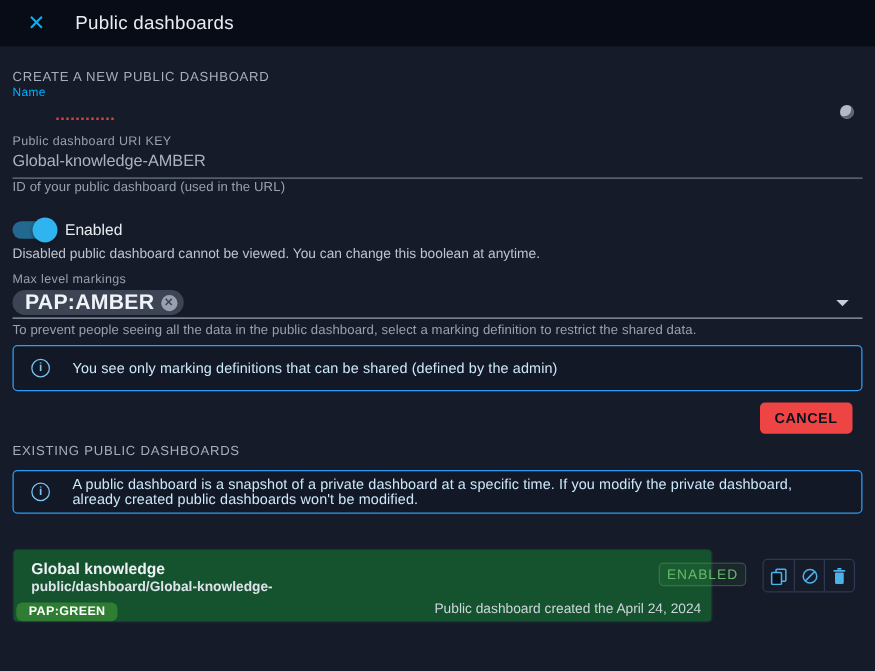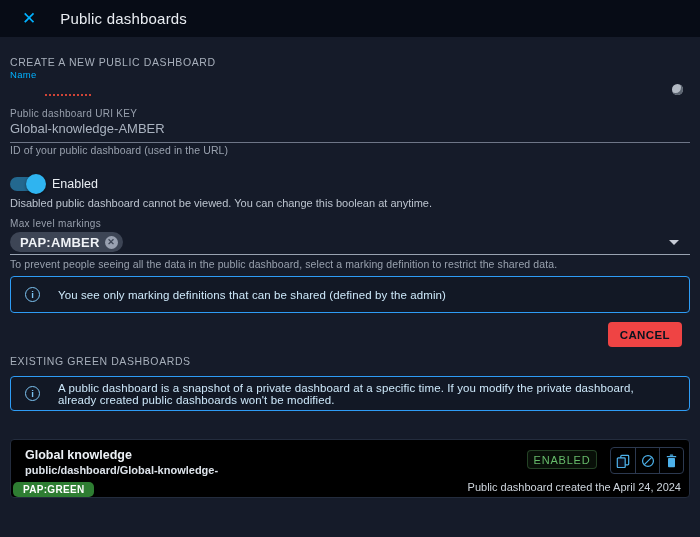--- a/index.html
+++ b/index.html
@@ -25,37 +25,37 @@
 
   
   .switch{width:38px;height:20px;position:relative;cursor:pointer;}
   .switch .track{position:absolute;left:2px;top:3px;width:34px;height:14px;border-radius:7px;background:#23688f;}
   .switch .thumb{position:absolute;right:0;top:0;width:20px;height:20px;border-radius:50%;background:#2fb4f0;box-shadow:0 1px 3px rgba(0,0,0,.5);}
   .toggle-label{color:#e9edf2;font-size:12.5px;font-weight:500;}
   .toggle-helper{font-size:11px;color:#bcc4cf;}
 
   
   .chip-grey{display:inline-flex;align-items:center;height:20px;background:#3d4555;border-radius:10px;padding:0 5px 0 10px;cursor:pointer;}
-  .chip-grey .chip-txt{color:#f0f3f7;font-size:13px;font-weight:600;letter-spacing:.2px;margin-right:5px;}
+  .chip-grey .chip-txt{color:#f0f3f7;font-size:17px;font-weight:600;letter-spacing:.2px;margin-right:5px;}
   .chip-del{width:13px;height:13px;border-radius:50%;background:#99a1b1;color:#3d4555;font-size:9px;line-height:13px;text-align:center;font-weight:700;cursor:pointer;}
   .caret{width:0;height:0;border-left:5px solid transparent;border-right:5px solid transparent;border-top:5px solid #c7ccd6;cursor:pointer;}
   .thin-line{height:1px;background:#99a3b1;width:680px;}
 
   
   .alert{width:680px;border:1px solid #2e9cf5;border-radius:4px;display:flex;align-items:center;padding:0 14px;background:rgba(10,16,28,.25);}
   .alert .ic{flex:0 0 auto;width:15px;height:15px;border:1.3px solid #7cc3f2;border-radius:50%;color:#7cc3f2;font-size:9.5px;line-height:14px;text-align:center;font-weight:700;margin-right:18px;}
   .alert .atxt{color:#cde8fa;font-size:11.5px;font-weight:500;letter-spacing:.1px;}
 
   
   .btn{height:25px;border:none;border-radius:4px;padding:0 12px;font-size:11.5px;font-weight:700;letter-spacing:.4px;color:#08131f;cursor:pointer;}
   .btn-cancel{background:#ef4444;margin-left:24px;}
   .btn-create{background:#35e7a2;}
 
   
-  .card{width:680px;height:59px;background:#000000;border:1px solid #232c3d;border-radius:4px;position:relative;}
+  .card{width:560px;height:59px;background:#14532d;border:1px solid #232c3d;border-radius:4px;position:relative;}
   .card-title{color:#eef2f7;font-size:12.5px;font-weight:600;}
   .card-uri{color:#dde3ea;font-size:11px;font-weight:600;}
   .chip-green{display:inline-block;background:#2e7d32;color:#ffffff;font-size:10px;font-weight:700;letter-spacing:.3px;border-radius:5px;padding:2px 10px;}
   .chip-status{position:absolute;display:flex;align-items:center;justify-content:center;width:70px;height:19px;border:1px solid rgba(102,187,106,.3);background:rgba(102,187,106,.08);border-radius:4px;color:#66bb6a;font-size:11px;font-weight:500;letter-spacing:.8px;}
   .icon-group{position:absolute;display:flex;border:1px solid #2c3950;border-radius:4px;overflow:hidden;}
   .icon-btn{width:24px;height:25px;display:flex;align-items:center;justify-content:center;cursor:pointer;}
   .icon-btn + .icon-btn{border-left:1px solid #2c3950;}
   .card-date{position:absolute;color:#ced5dd;font-size:11px;font-weight:500;}
 </style>
 </head>
@@ -96,21 +96,21 @@
 
   <div class="abs alert" style="left:10px;top:276px;height:37px;">
     <span class="ic">i</span>
     <span class="atxt">You see only marking definitions that can be shared (defined by the admin)</span>
   </div>
 
   <div class="abs" style="right:18px;top:322px;display:flex;gap:16px;">
     <button class="btn btn-cancel">CANCEL</button>
   </div>
 
-  <div class="abs sec-label" style="left:10px;top:355px;">EXISTING GREEN DASHBOARDS</div>
+  <div class="abs sec-label" style="left:10px;top:355px;">EXISTING PUBLIC DASHBOARDS</div>
 
   <div class="abs alert" style="left:10px;top:376px;height:35px;">
     <span class="ic">i</span>
     <span class="atxt">A public dashboard is a snapshot of a private dashboard at a specific time. If you modify the private dashboard, already created public dashboards won't be modified.</span>
   </div>
 
   <div class="abs card" style="left:10px;top:419px;">
     <div class="abs card-title" style="left:14px;top:8px;">Global knowledge</div>
     <div class="abs card-uri" style="left:14px;top:24px;">public/dashboard/Global-knowledge-</div>
     <div class="abs" style="left:2px;top:39px;">

